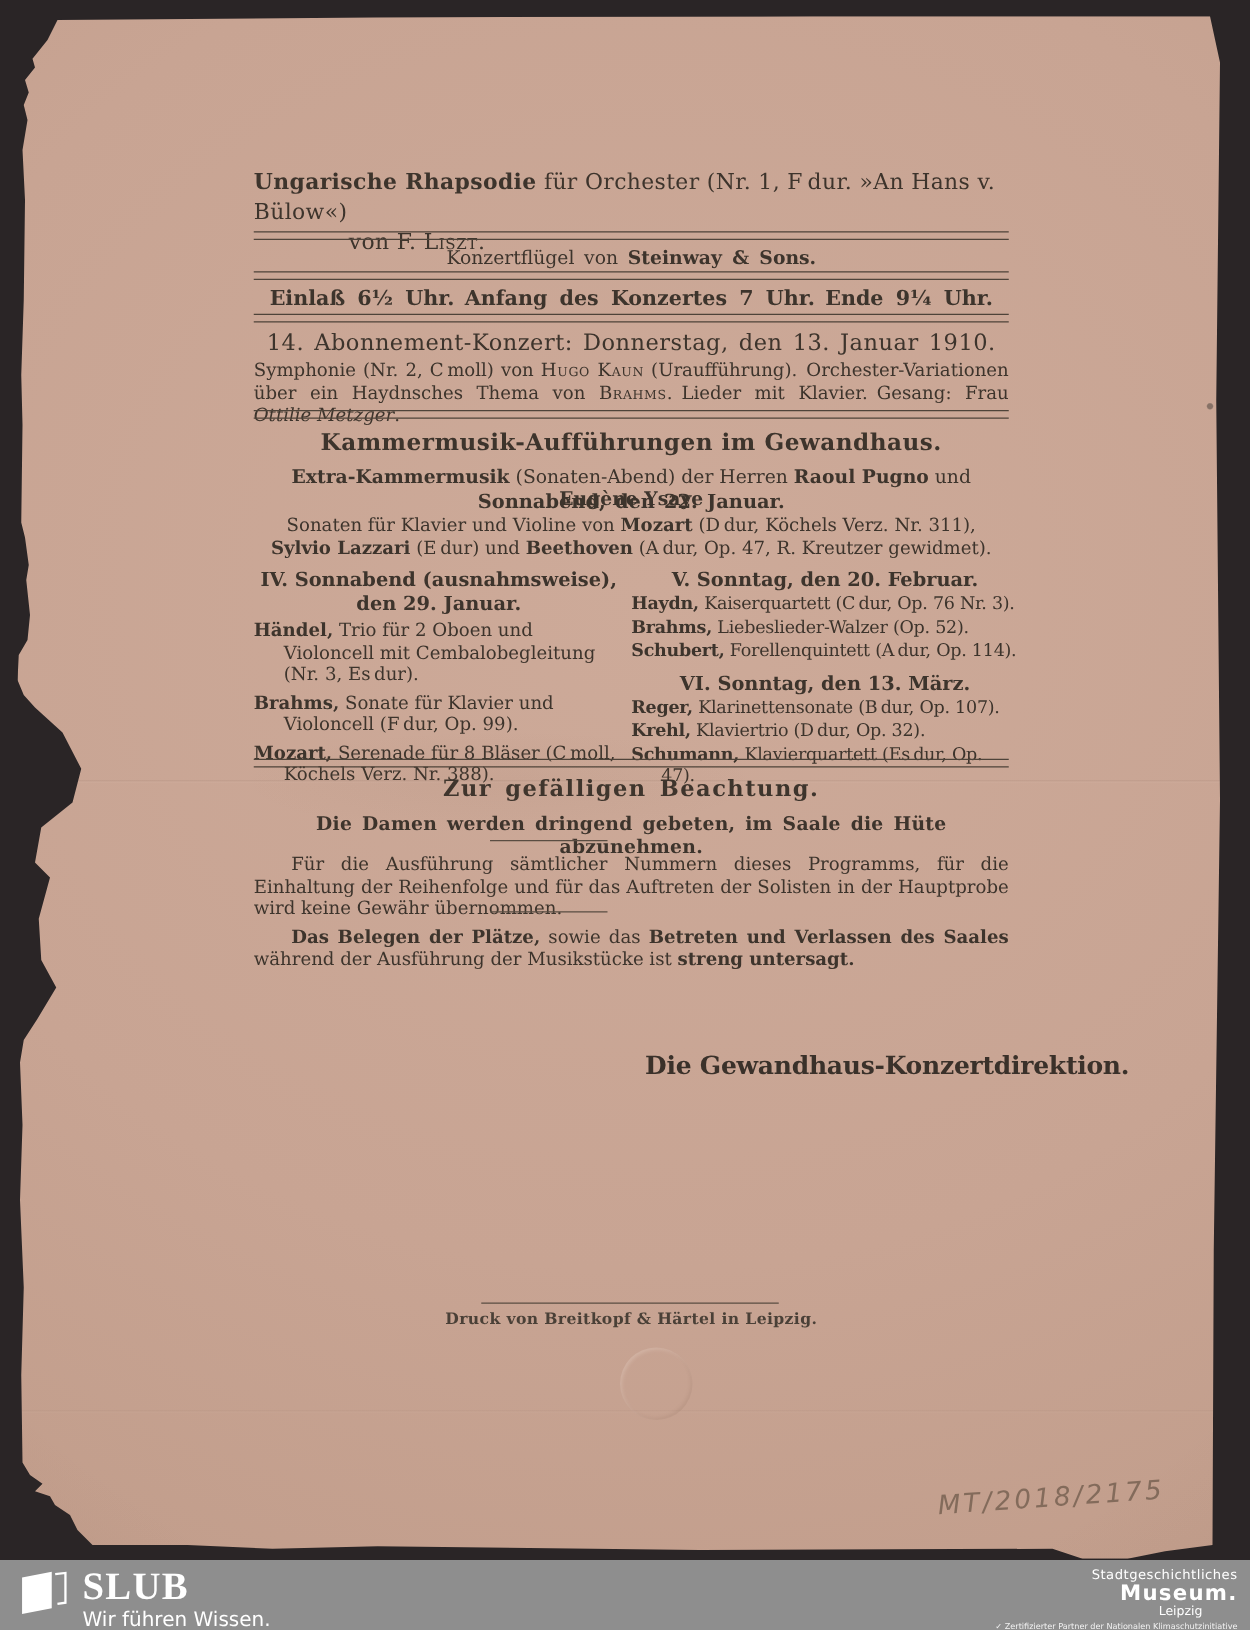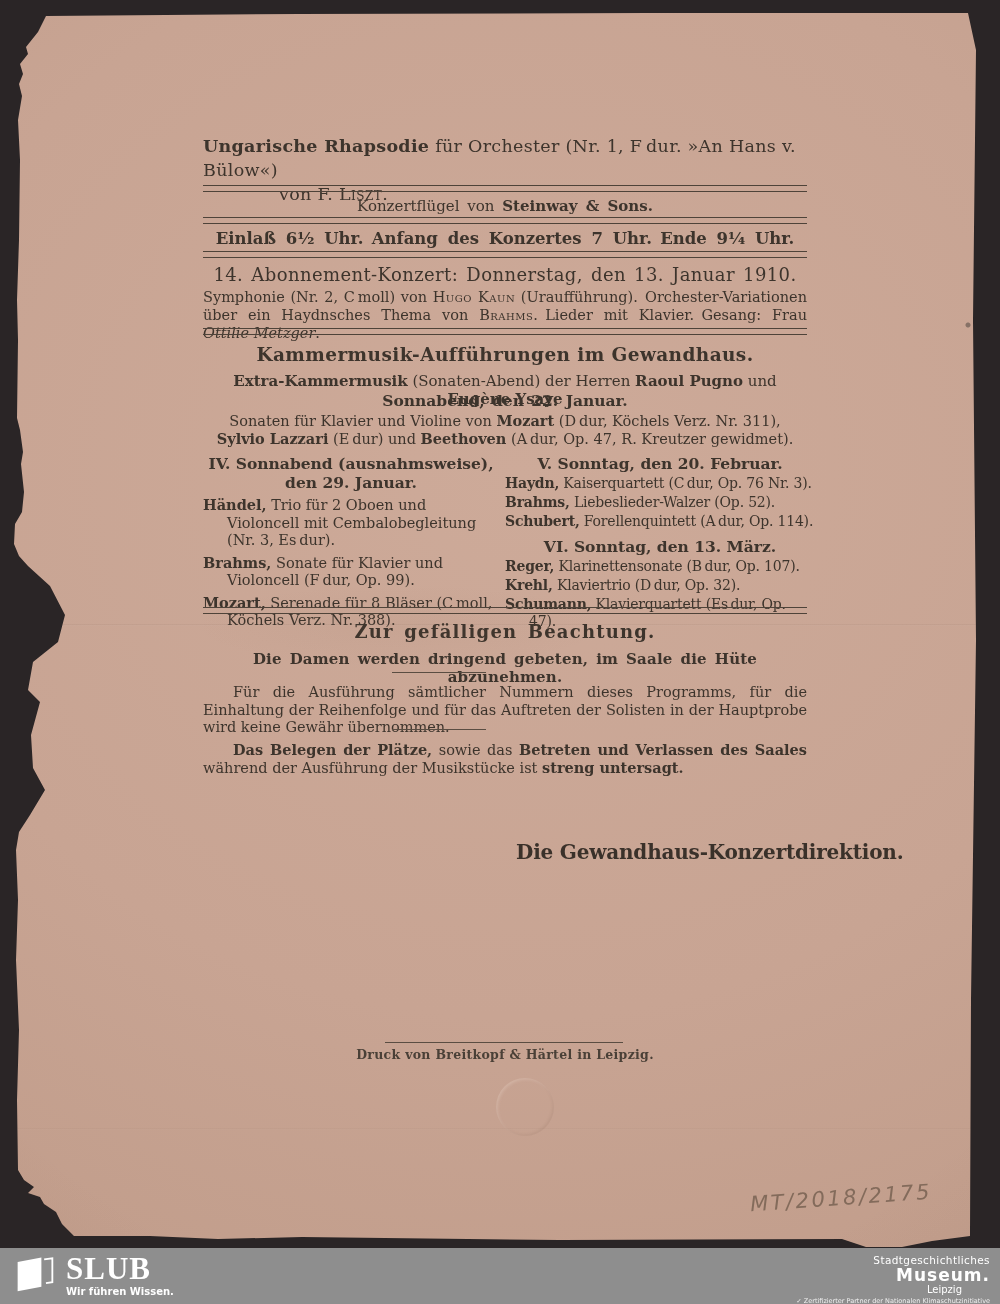--- a/index.html
+++ b/index.html
@@ -86,21 +86,21 @@
   #handwriting{position:absolute;left:750px;top:1186px;transform:rotate(-4deg);
          font-family:"DejaVu Sans",sans-serif;font-style:italic;font-size:21px;
          letter-spacing:2.5px;color:rgba(120,98,82,.85);}
 
   
   .footer-bar{position:absolute;left:0;bottom:0;width:1000px;height:56px;background:#8e8e8e;
               font-family:"DejaVu Sans",sans-serif;color:#fff;}
   .slub{position:absolute;left:14px;top:6px;display:flex;align-items:flex-start;}
   .slub-icon{width:42px;height:38px;margin-right:10px;}
   .slub-name{font-family:"Liberation Serif",serif;font-weight:bold;font-size:31px;line-height:30px;letter-spacing:1px;}
-  .slub-tag{font-weight:bold;font-size:10px;margin-top:2px;}
+  .slub-tag{font-weight:normal;font-size:16px;margin-top:2px;}
   .museum{position:absolute;right:10px;top:7px;text-align:right;line-height:1;}
   .museum-top{font-size:10.5px;letter-spacing:.4px;}
   .museum-name{font-weight:bold;font-size:17px;letter-spacing:1px;margin-top:1px;}
   .museum-city{font-size:10px;margin-top:1px;margin-right:28px;}
   .museum-cert{font-size:6.5px;margin-top:3px;color:#f2f2f2;}
 </style>
 </head>
 <body>
 
 <div class="screen">

